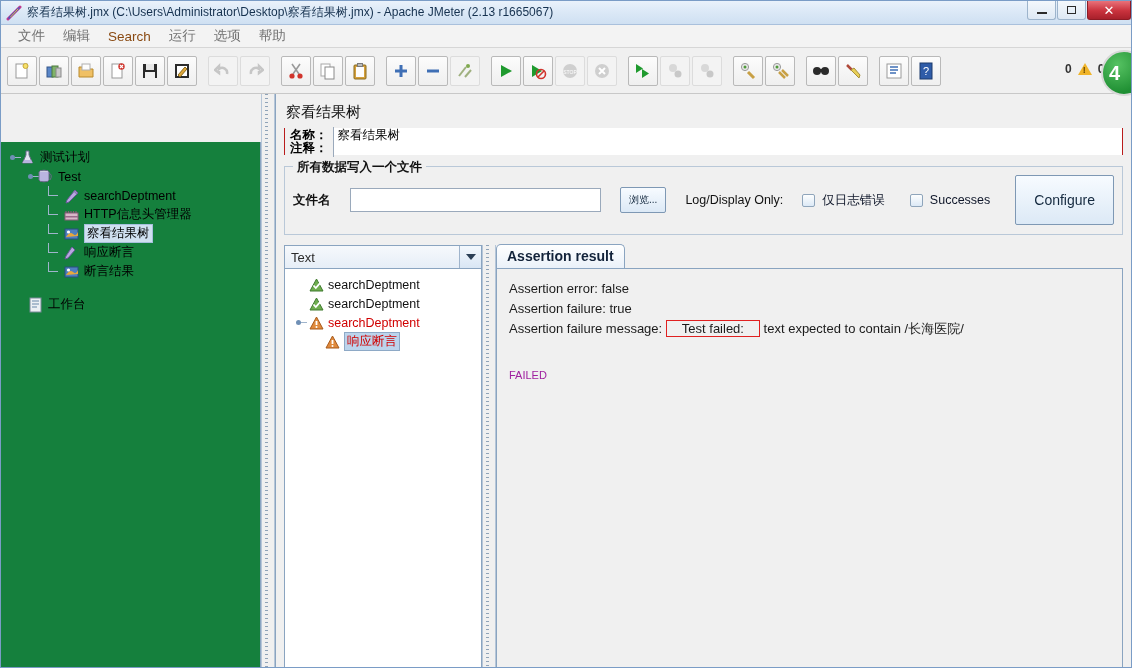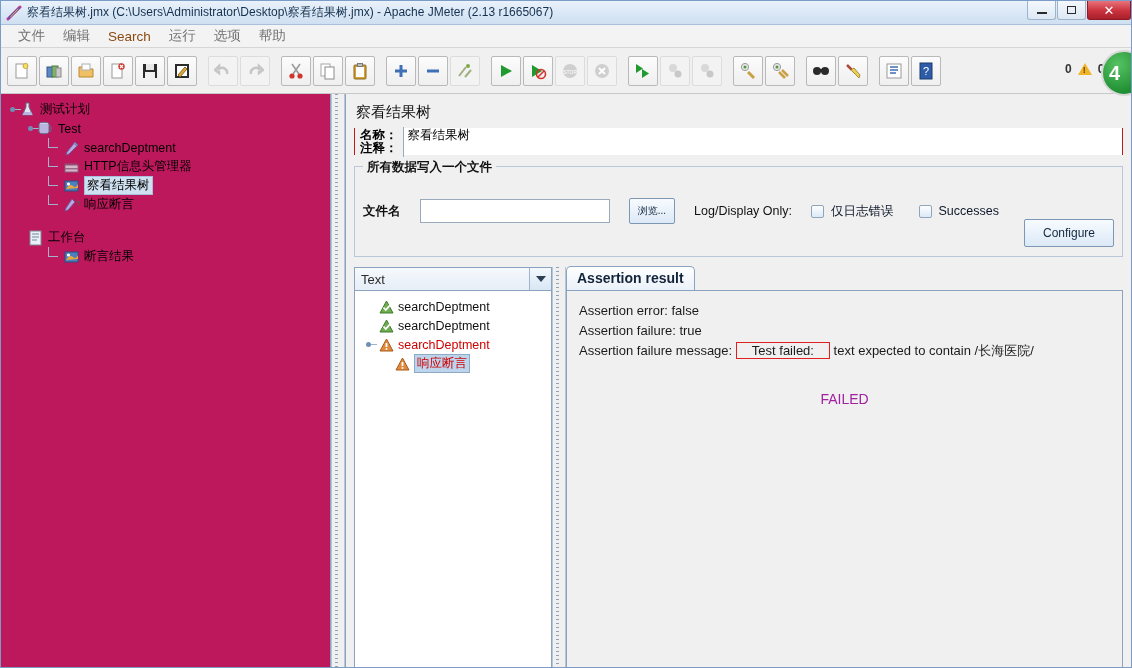--- a/index.html
+++ b/index.html
@@ -125,26 +125,27 @@
 
   
   .body {
     display: flex;
     height: calc(668px - 22px - 23px - 46px - 2px);
     background: #f0f0f0;
   }
 
   
   .left-panel {
-    width: 330px;
-    background: #be185d;
+    width: 260px;
+    background: #15803d;
     border: 1px solid #8aa4c0;
     border-top: none; border-left: none;
     overflow: hidden;
     position: relative;
+    margin-top: 48px;
   }
   .tree { padding: 6px 0 0 4px; font-size: 12px; color: #000; }
   .tnode {
     display: flex; align-items: center;
     height: 19px;
     white-space: nowrap;
     position: relative;
   }
   .handle {
     width: 9px; height: 9px;
@@ -250,21 +251,21 @@
   }
   .btn {
     border: 1px solid #7e98b4;
     background: linear-gradient(to bottom,#f7fbff,#dce9f6);
     border-radius: 2px;
     font-size: 12px; color: #14293f;
     padding: 4px 10px;
     white-space: nowrap;
   }
   .btn.small { font-size: 10px; padding: 5px 8px; }
-  .btn.wide { padding: 6px 18px; font-size: 12px; margin-top: 44px; }
+  .btn.wide { padding: 16px 18px; font-size: 14px; }
   .logonly { font-size: 12.5px; color: #111; white-space: nowrap; }
   .cbx {
     width: 13px; height: 13px;
     border: 1px solid #8fa5bb;
     background: linear-gradient(to bottom,#fdfefe,#dce9f6);
     display: inline-block; vertical-align: middle;
     border-radius: 2px;
   }
   .cbx-label { font-size: 12.5px; color: #0f172a; margin-left: 7px; white-space: nowrap;}
 
@@ -342,23 +343,23 @@
     min-height: 0;
     overflow: hidden;
     position: relative;
   }
   .aline { font-size: 13px; color: #1b1b1b; line-height: 20px; white-space: nowrap;}
   .mark {
     border: 1px solid #e02020;
     padding: 0 15px;
   }
   .failed-big {
-    text-align: center;
+    text-align: left;
     color: #a020a0;
-    font-size: 14px;
+    font-size: 11px;
     margin-top: 30px;
   }
   .hsplit {
     width: 14px; position: relative; background:#f0f0f0;
     border-left: 1px solid #b6c6d8; border-right: 1px solid #b6c6d8;
   }
   .hsplit::before{
     content:"";
     position:absolute; left: 3px; top: 0; bottom: 0; width: 3px;
     background-image: repeating-linear-gradient(to bottom, #8fa3b8 0 1px, transparent 1px 4px);
@@ -651,40 +652,40 @@
           <span class="elbow"></span>
           <span class="ticon">
             <svg width="17" height="16" viewBox="0 0 17 16">
                 <path d="M9 2 L12 5 L5 13 L2 14 L3 11z" fill="#b9a7e0" stroke="#6a5a9a"></path>
                 <text x="13" y="9" font-size="8" fill="#2f7a3a" font-family="Liberation Sans, sans-serif">?</text>
               </svg>
           </span>
           <span class="tlabel">响应断言</span>
         </div>
 
-        <div class="tnode" style="padding-left:22px; margin-top:14px;">
-          <span class="ticon">
-            <svg width="17" height="16" viewBox="0 0 17 16">
-                <rect x="3" y="1" width="11" height="14" fill="#eceff4" stroke="#7a8a9a"></rect>
-                <path d="M5 4 H12 M5 7 H12 M5 10 H10" stroke="#6a8aaa" stroke-width="1.2"></path>
-              </svg>
-          </span>
-          <span class="tlabel">工作台</span>
-        </div>
-
         <div class="tnode" style="padding-left:40px;">
           <span class="elbow last"></span>
           <span class="ticon">
             <svg width="17" height="16" viewBox="0 0 17 16">
                 <rect x="2" y="3" width="13" height="10" fill="#4f7fbf" stroke="#2b4f7f"></rect>
                 <path d="M3 11 q4-6 7-3 t5-2 v4z" fill="#e8a83c"></path>
                 <circle cx="5.5" cy="6" r="1.6" fill="#fdfdfd"></circle>
               </svg>
           </span>
           <span class="tlabel">断言结果</span>
+        </div>
+
+        <div class="tnode" style="padding-left:22px; margin-top:14px;">
+          <span class="ticon">
+            <svg width="17" height="16" viewBox="0 0 17 16">
+                <rect x="3" y="1" width="11" height="14" fill="#eceff4" stroke="#7a8a9a"></rect>
+                <path d="M5 4 H12 M5 7 H12 M5 10 H10" stroke="#6a8aaa" stroke-width="1.2"></path>
+              </svg>
+          </span>
+          <span class="tlabel">工作台</span>
         </div>
 
       </div>
     </div>
 
     <div class="vsplit"></div>
 
     <div class="right-panel">
 
       <div class="panel-title">察看结果树</div>

